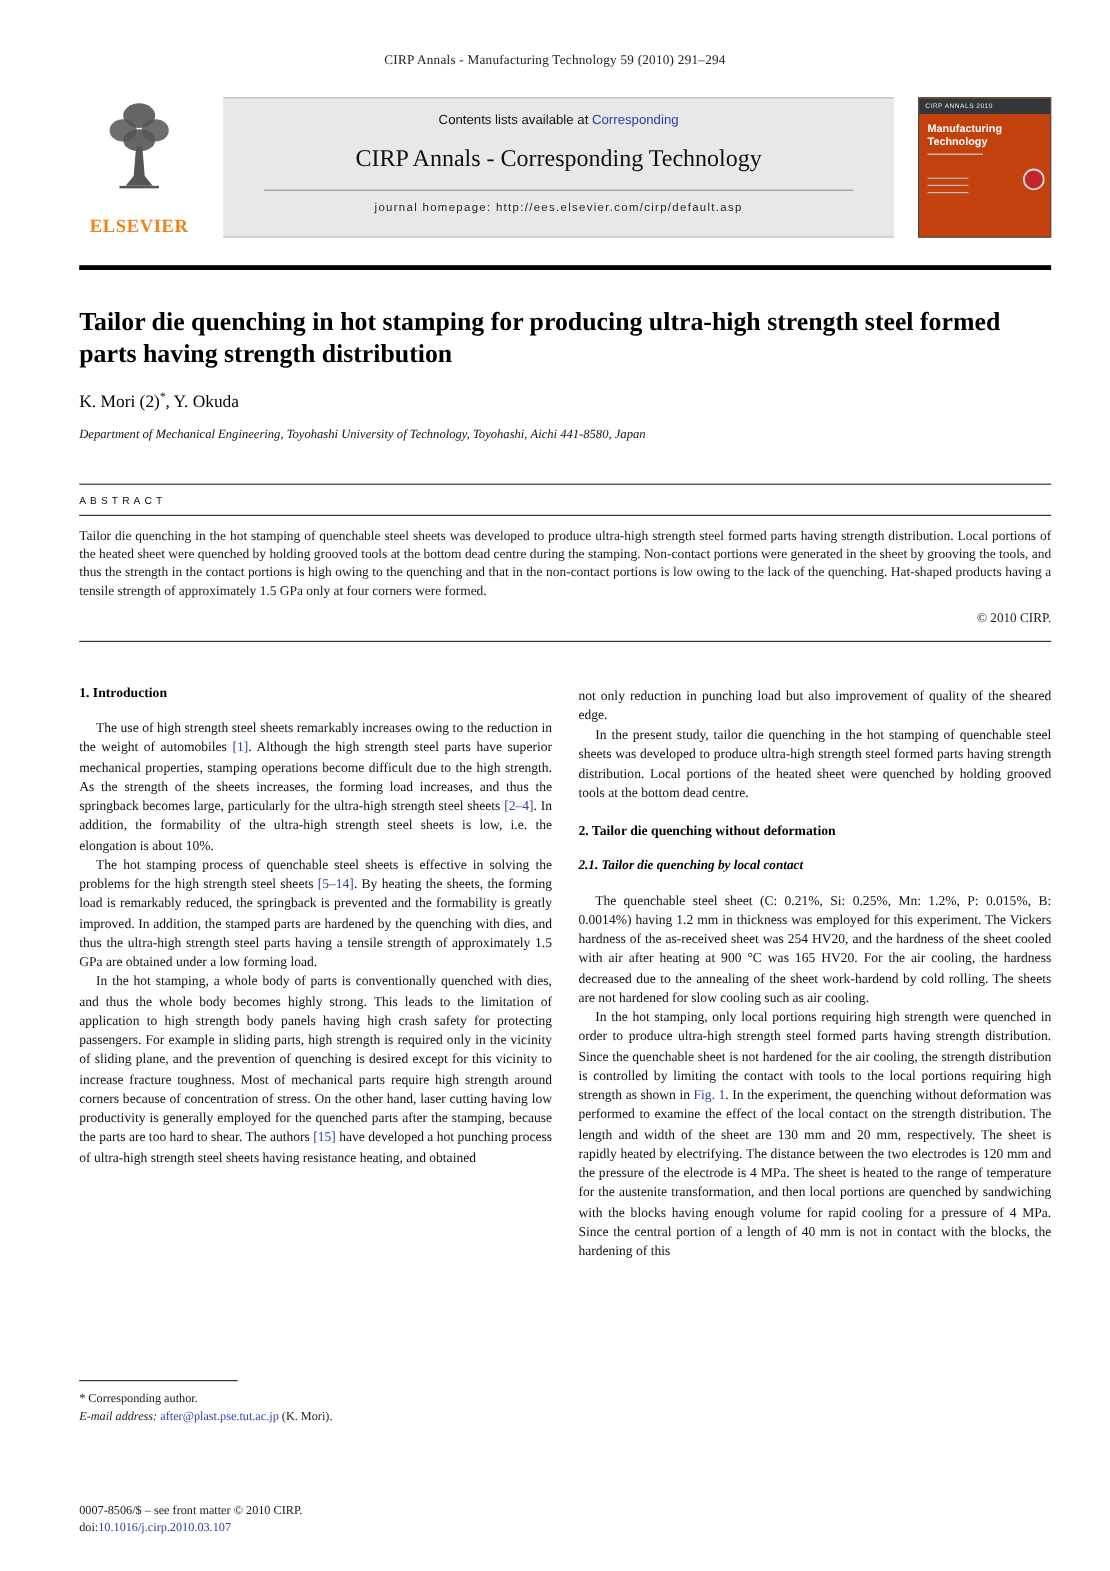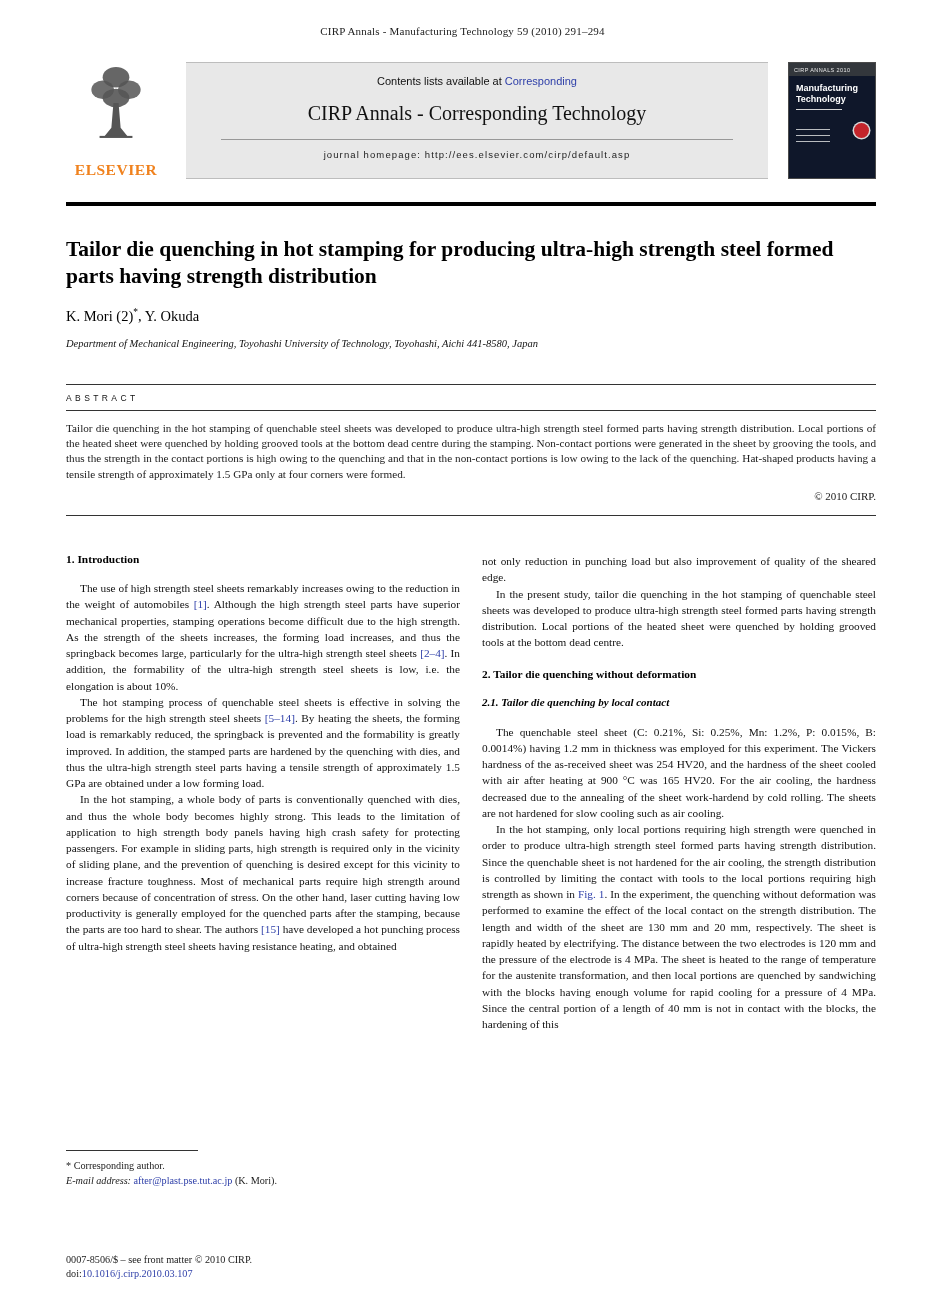--- a/index.html
+++ b/index.html
@@ -3,34 +3,34 @@
 <meta charset="utf-8">
 <style>
   * { box-sizing: border-box; }
   html, body { margin: 0; padding: 0; background: #ffffff; }
   .page { width: 925px; height: 1309px; position: relative; background: #fff;
           font-family: "Liberation Serif", "DejaVu Serif", serif; color: #1a1a1a; overflow: hidden; }
   .link { color: var(--color-link, #2d3ea8); cursor: pointer; }
   .italic { font-style: italic; }
   .sup { font-size: 65%; vertical-align: super; line-height: 0; }
 
-  .running-head { padding-top: 25px; text-align: center; font-size: 11px; letter-spacing: .2px; color: #222; }
+  .running-head { padding-top: 44px; text-align: center; font-size: 11px; letter-spacing: .2px; color: #222; }
 
   .masthead { margin: 25px 49px 0 66px; height: 117px; display: flex; align-items: stretch; }
   .logo-box { width: 100px; display: flex; flex-direction: column; align-items: center; justify-content: space-between; padding-top: 2px; }
   .elsevier-word { font-size: 15.5px; font-weight: bold; letter-spacing: .5px;
                    color: var(--color-elsevier-orange, #f0821e); }
   .mast-center { flex: 1; margin: 0 20px; background: var(--color-banner-grey, #e8e8e8);
                  border-top: 1px solid #bdbdbd; border-bottom: 1px solid #bdbdbd; text-align: center; }
   .contents-line { margin-top: 12px; font-family: "Liberation Sans", sans-serif; font-size: 11px; color: #111; }
   .mast-title { margin-top: 15px; font-size: 20px; color: #111; }
   .mast-rule { width: 88%; margin: 14px auto 0; border-top: 1px solid #989898; }
   .homepage-line { margin-top: 9px; font-family: "Liberation Sans", sans-serif; font-size: 9.5px; letter-spacing: 1.1px; color: #222; }
 
-  .cover-box { width: 88px; background: #0f172a; border: 1px solid #4a4a4a; position: relative; overflow: hidden; }
+  .cover-box { width: 111px; background: #c2410c; border: 1px solid #4a4a4a; position: relative; overflow: hidden; }
   .cover-top { background: #33373c; color: #e8e8e8; font-family: "Liberation Sans", sans-serif;
                font-size: 5.5px; letter-spacing: .4px; padding: 4px 5px 3px; text-align: left; }
   .cover-title { color: #fff; font-family: "Liberation Sans", sans-serif; font-weight: bold;
                  font-size: 9px; line-height: 10.5px; text-align: left; padding: 7px 7px 4px; }
   .cover-sep { border-top: 1px solid #d5d5d5; margin: 1px 7px 0; width: 46px; }
   .cover-lines { position: absolute; left: 7px; top: 66px; }
   .cover-lines div { width: 34px; height: 1px; background: #b9bcc0; margin-bottom: 5px; }
   .cover-badge { position: absolute; right: 6px; top: 60px; width: 15px; height: 15px; border-radius: 50%;
                  background: var(--color-cover-red, #c4252b); box-shadow: 0 0 0 1.5px #d9d9d9; }
 

